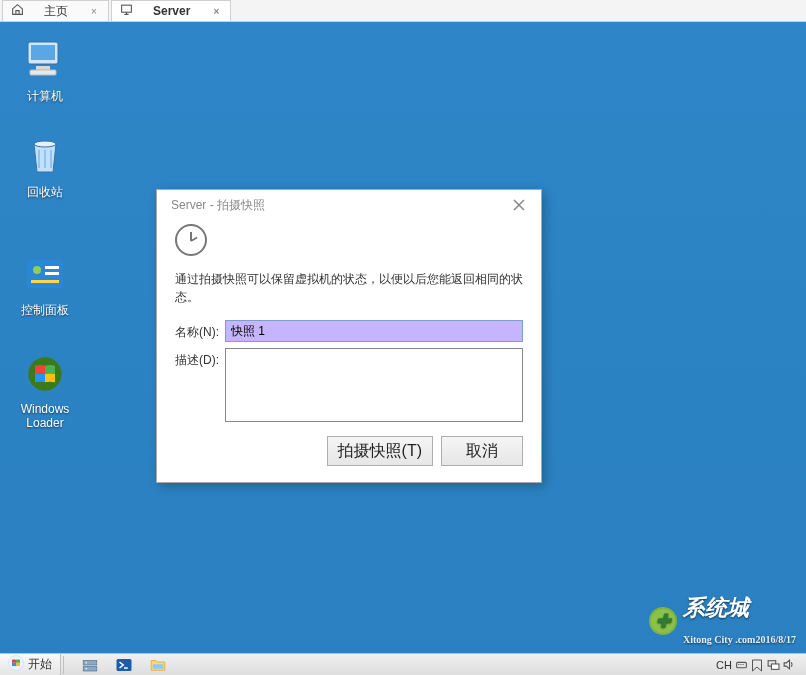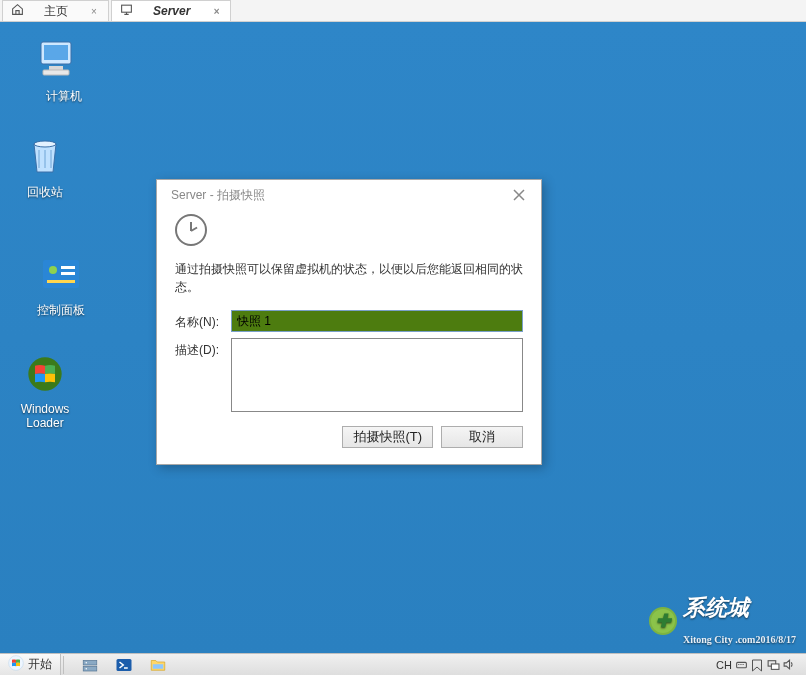--- a/index.html
+++ b/index.html
@@ -25,21 +25,20 @@
     border: 1px solid #d0d0d0;
     border-bottom: none;
     margin-right: 2px;
     background: #fafafa;
     gap: 20px;
     cursor: default;
   }
   .tab.active {
     background: #fff;
     font-weight: bold;
-    font-style: italic;
   }
   .tab .tab-close {
     width: 12px; height: 12px;
     display: inline-flex; align-items: center; justify-content: center;
     font-size: 10px; color: #888;
   }
 
   
   .desktop {
     position: relative;
@@ -63,21 +62,21 @@
     cursor: default;
   }
   .desktop-icon .ic {
     width: 48px; height: 48px;
     display: flex; align-items: center; justify-content: center;
   }
 
   
   .dialog {
     position: absolute;
-    left: 156px; top: 157px;
+    left: 156px; top: 167px;
     width: 386px;
     background: #fff;
     border: 1px solid #a8a8a8;
     box-shadow: 3px 3px 10px rgba(0,0,0,.25);
     font-size: 12px;
     color: #333;
   }
   .dialog-titlebar {
     height: 30px;
     display: flex; align-items: center; justify-content: space-between;
@@ -101,47 +100,47 @@
     position: relative;
   }
   .clock-icon::before, .clock-icon::after {
     content: ""; position: absolute; background: #777; left: 50%; top: 50%;
     transform-origin: left center;
   }
   .clock-icon::before { width: 9px; height: 2px; transform: rotate(-90deg); }
   .clock-icon::after  { width: 7px; height: 2px; transform: rotate(-30deg); }
   .info-text { line-height: 1.5; }
 
-  .form-row { display: flex; align-items: flex-start; gap: 6px; margin-bottom: 6px; }
+  .form-row { display: flex; align-items: flex-start; margin-bottom: 6px; }
   .form-label { width: 50px; padding-top: 4px; }
   .ti {
     flex: 1;
     border: 1px solid #7a9fc9;
     padding: 3px 5px;
     font-size: 12px;
     height: 22px;
-    background: #4d7c0f;
+    background: #c4b5fd;
   }
   .ta {
     flex: 1;
     border: 1px solid #888;
     padding: 3px 5px;
     font-size: 12px;
     height: 74px;
     resize: none;
     background: #fff;
   }
   .dialog-buttons {
     display: flex; justify-content: flex-end; gap: 8px; margin-top: 14px;
   }
   .btn {
-    min-width: 82px; height: 22px;
+    min-width: 82px; height: 30px;
     border: 1px solid #adadad;
     background: linear-gradient(#f5f5f5,#e6e6e6);
-    font-size: 13px; color: #222;
+    font-size: 16px; color: #222;
     padding: 0 10px;
   }
 
   
   .watermark {
     position: absolute; right: 10px; bottom: 4px;
     display: flex; align-items: center; gap: 6px;
     color: #fff;
     font-family: "KaiTi","STKaiti",serif;
     font-style: italic;
@@ -204,21 +203,21 @@
           <path stroke="#555" stroke-width="2" d="M8 21h8 M12 17v4"></path>
         </svg>
     </span>
     <span>Server</span>
     <span class="tab-close">×</span>
   </div>
 </div>
 
 <div class="desktop">
 
-  <div class="desktop-icon" style="left:8px; top:14px;align-items:flex-end;">
+  <div class="desktop-icon" style="left:8px; top:14px;">
     <span class="ic">
       <svg width="48" height="48" viewBox="0 0 48 48">
         <rect x="7" y="6" width="30" height="22" rx="2" fill="#cfe8ff" stroke="#3a6fa8"></rect>
         <rect x="10" y="9" width="24" height="15" fill="#5aa7e8"></rect>
         <rect x="15" y="30" width="14" height="4" fill="#d8d8d8"></rect>
         <rect x="9" y="34" width="26" height="5" rx="1" fill="#e8e8e8" stroke="#bbb"></rect>
       </svg>
     </span>
     <span>计算机</span>
   </div>
@@ -227,21 +226,21 @@
     <span class="ic">
       <svg width="48" height="48" viewBox="0 0 48 48">
         <path d="M13 12h22l-3 28H16z" fill="#bfe1ff" stroke="#3a6fa8"></path>
         <ellipse cx="24" cy="12" rx="11" ry="3" fill="#e4f2ff" stroke="#3a6fa8"></ellipse>
         <path d="M18 18v18 M24 18v18 M30 18v18" stroke="#6fa5d6" stroke-width="1"></path>
       </svg>
     </span>
     <span>回收站</span>
   </div>
 
-  <div class="desktop-icon" style="left:24px; top:228px;">
+  <div class="desktop-icon" style="left:8px; top:228px;">
     <span class="ic">
       <svg width="48" height="48" viewBox="0 0 48 48">
         <rect x="6" y="10" width="36" height="28" rx="2" fill="#2a86d6"></rect>
         <circle cx="16" cy="20" r="4" fill="#8fd14f"></circle>
         <rect x="24" y="16" width="14" height="3" fill="#fff"></rect>
         <rect x="24" y="22" width="14" height="3" fill="#fff"></rect>
         <rect x="10" y="30" width="28" height="3" fill="#ffd54f"></rect>
       </svg>
     </span>
     <span>控制面板</span>

